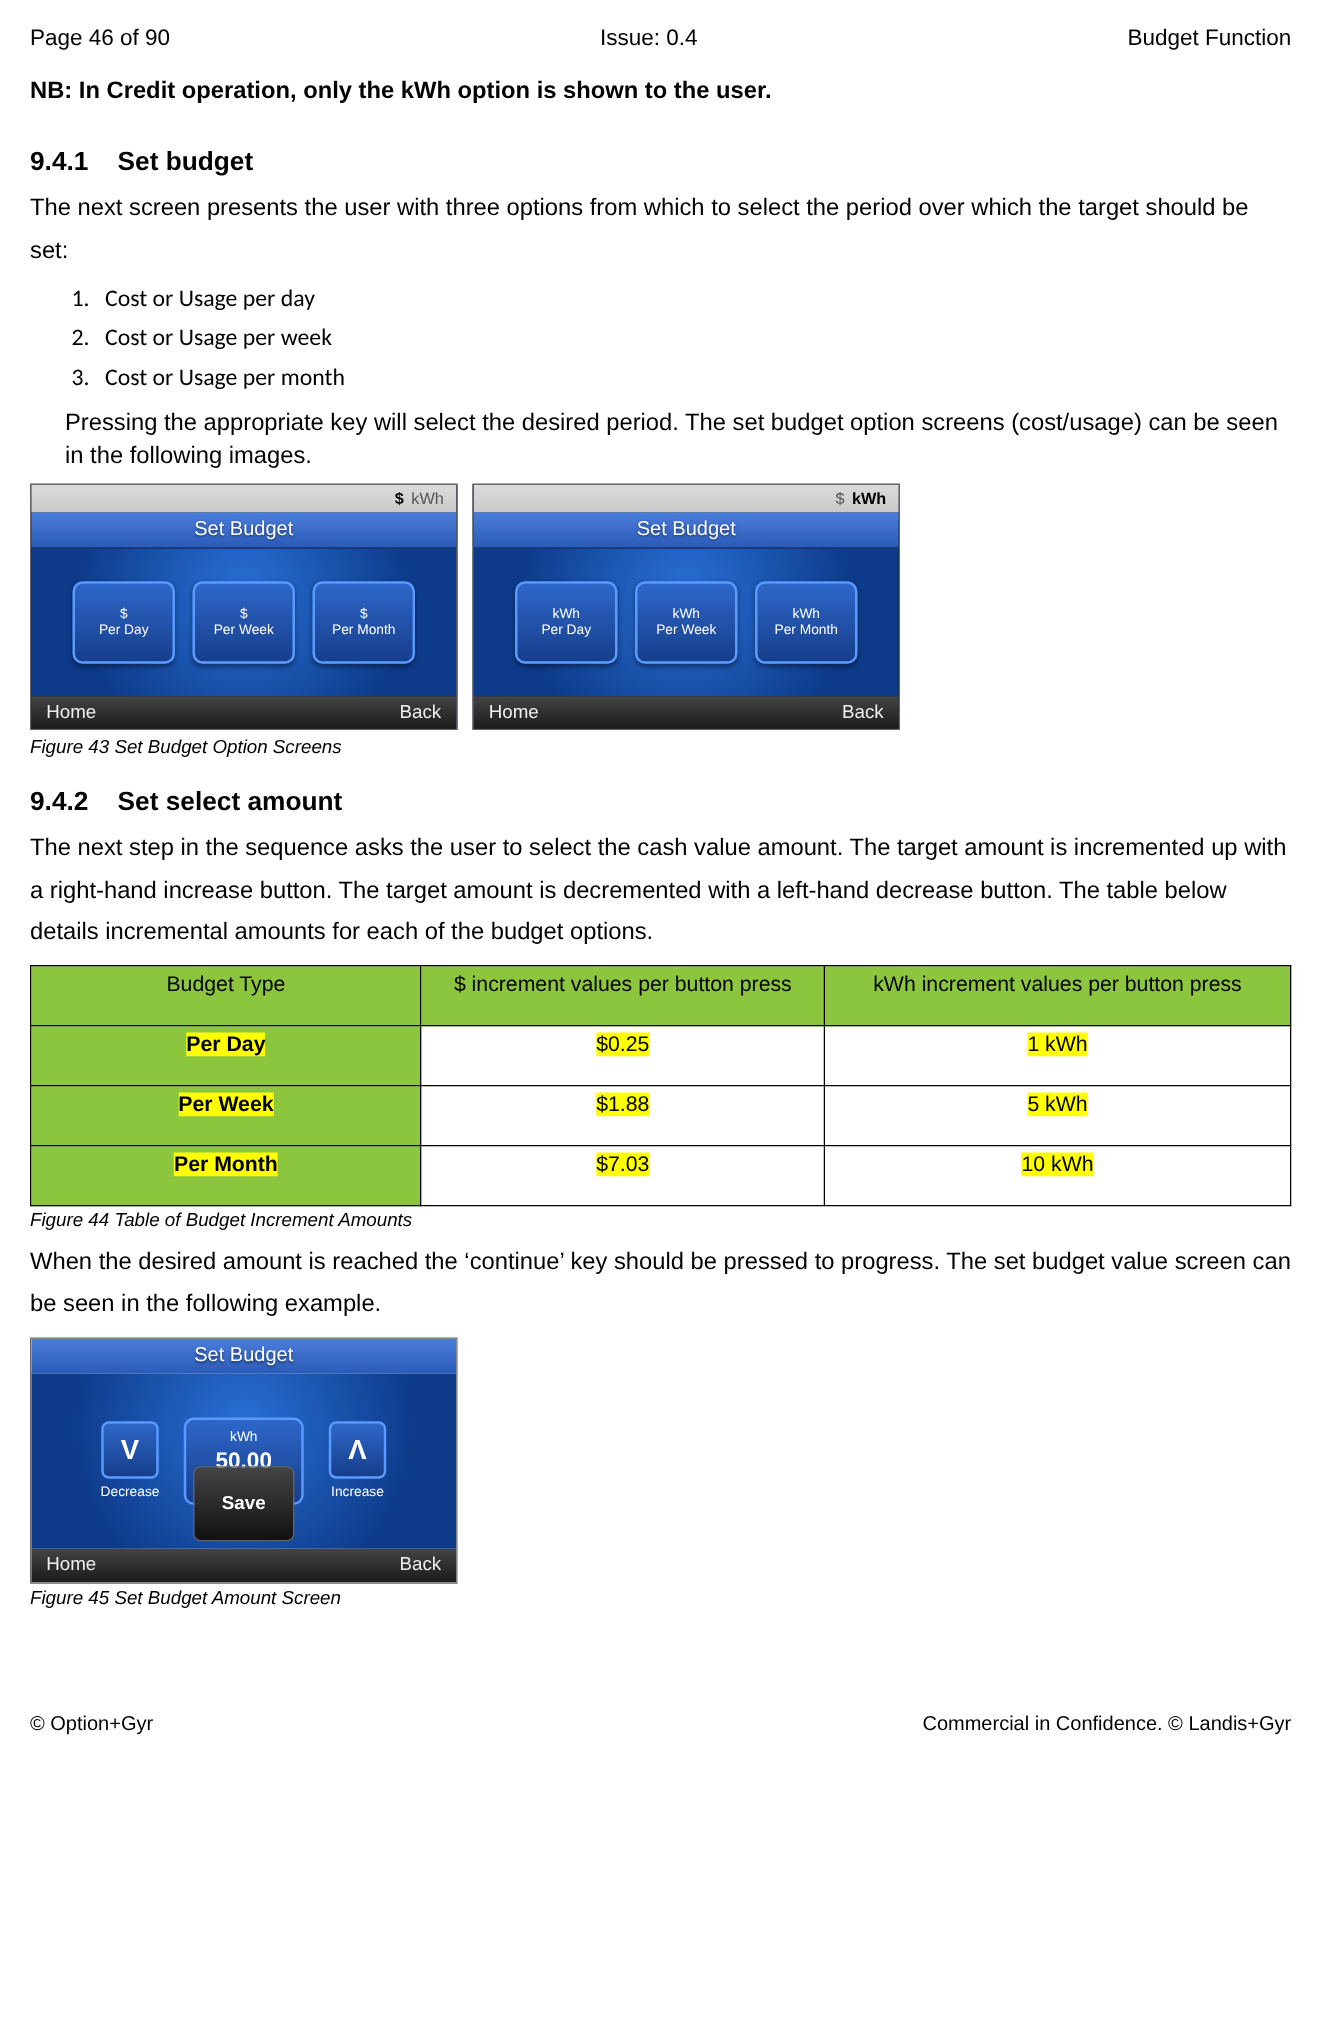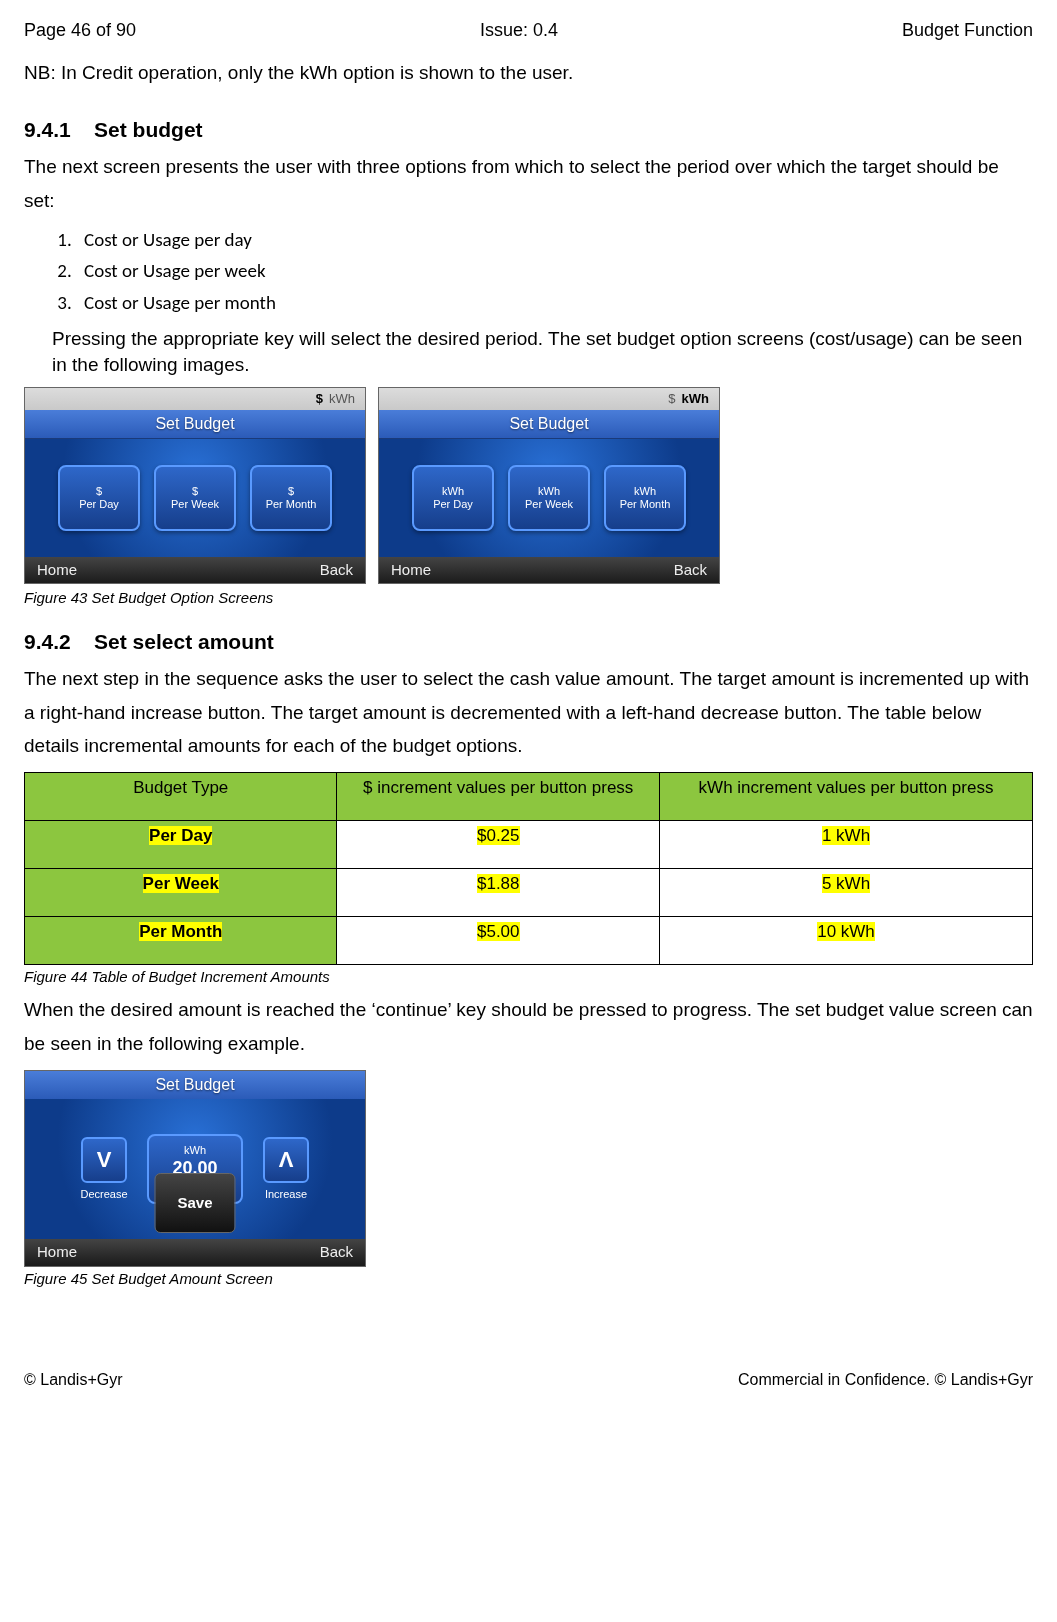--- a/index.html
+++ b/index.html
@@ -11,21 +11,21 @@
     width: 1057px;
     box-sizing: border-box;
     line-height: 1.35;
   }
   .header-row, .footer-row {
     display: flex;
     justify-content: space-between;
     font-size: 18px;
   }
   .nb {
-    font-weight: normal;
+    font-weight: bold;
     margin-top: 18px;
     margin-bottom: 30px;
     font-size: 19px;
   }
   .section-heading {
     font-weight: bold;
     font-size: 21px;
     margin-bottom: 6px;
   }
   .body-text {
@@ -359,50 +359,50 @@
     <td class="val"><span>$0.25</span></td>
     <td class="val"><span>1 kWh</span></td>
   </tr>
   <tr>
     <td class="label"><span>Per Week</span></td>
     <td class="val"><span>$1.88</span></td>
     <td class="val"><span>5 kWh</span></td>
   </tr>
   <tr>
     <td class="label"><span>Per Month</span></td>
-    <td class="val"><span>$5.00</span></td>
+    <td class="val"><span>$7.03</span></td>
     <td class="val"><span>10 kWh</span></td>
   </tr>
 </tbody>
   </table>
 <div class="figcap" style="margin-bottom:6px;">Figure 44 Table of Budget Increment Amounts</div>
 
 <div class="body-text">When the desired amount is reached the ‘continue’ key should be pressed to progress. The set budget value screen can be seen in the following example.</div>
 
 <div class="device2">
   <div class="dev2-title">Set Budget</div>
   <div class="dev2-body">
     <div class="arrow-btn">
       <div class="arrow-box">V</div>
       <div>Decrease</div>
     </div>
     <div class="center-tile">
       <div>kWh</div>
-      <div class="big">20.00</div>
+      <div class="big">50.00</div>
       <div>Per Week</div>
     </div>
     <div class="arrow-btn">
       <div class="arrow-box">Λ</div>
       <div>Increase</div>
     </div>
     <div class="save-btn">Save</div>
   </div>
   <div class="dev2-bottom">
     <span>Home</span>
     <span>Back</span>
   </div>
 </div>
 <div class="figcap">Figure 45 Set Budget Amount Screen</div>
 
 <div class="footer-row">
-  <span>© Landis+Gyr</span>
+  <span>© Option+Gyr</span>
   <span>Commercial in Confidence. © Landis+Gyr</span>
 </div>
 
 </body></html>

